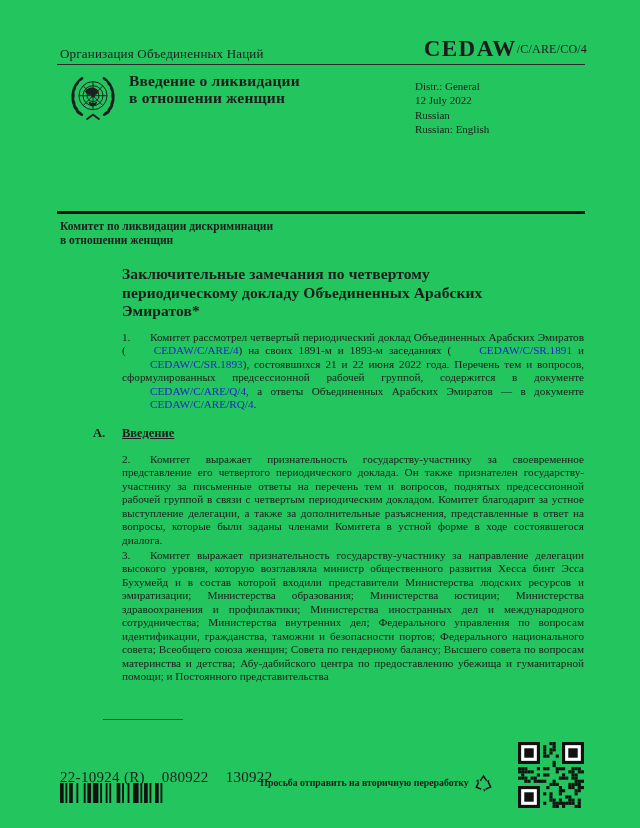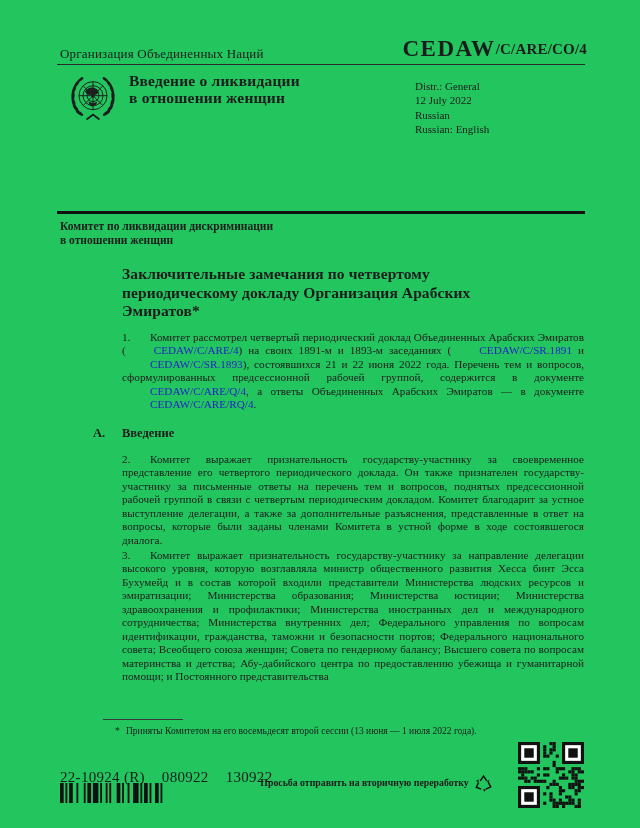--- a/index.html
+++ b/index.html
@@ -4,31 +4,31 @@
 <style>
   html,body{margin:0;padding:0;background:#e9e9e9;}
   .page{
     position:relative; width:640px; height:828px; background:#22c55e;
     font-family:"Liberation Serif","DejaVu Serif",serif; color:#1c1c1c;
     overflow:hidden; margin:0 auto;
   }
   .org-name{position:absolute;left:60px;top:46px;font-size:13px;letter-spacing:.2px;}
   .doc-symbol{position:absolute;right:53px;top:36px;display:flex;align-items:center;}
   .cedaw{font-size:23px;font-weight:bold;letter-spacing:1.5px;}
-  .cedaw-suffix{font-size:15px;font-weight:bold;letter-spacing:.2px;}
+  .cedaw-suffix{font-size:12px;font-weight:normal;letter-spacing:.2px;}
   .rule-thin{position:absolute;left:57px;top:64px;width:528px;height:1px;background:#2a2a2a;}
   .emblem{position:absolute;left:64px;top:73px;width:58px;height:54px;}
   .conv-title{position:absolute;left:129px;top:73px;font-size:15.5px;font-weight:bold;line-height:16.5px;letter-spacing:.2px;}
   .distr{position:absolute;left:415px;top:79px;font-size:11px;line-height:14.3px;}
   .rule-thick{position:absolute;left:57px;top:211px;width:528px;height:2.5px;background:#111;}
   .committee{position:absolute;left:60px;top:220px;font-size:11.5px;font-weight:bold;line-height:13.5px;}
   .doc-title{position:absolute;left:122px;top:265px;width:380px;margin:0;font-size:15.5px;font-weight:bold;line-height:18.5px;letter-spacing:.1px;}
   .para{position:absolute;left:122px;width:462px;margin:0;font-size:11.2px;line-height:13.45px;text-align:justify;}
   .pnum{display:inline-block;width:28px;}
-  .section-heading{position:absolute;left:93px;top:426px;margin:0;font-size:12.5px;font-weight:bold;}
+  .section-heading{position:absolute;left:93px;top:426px;margin:0;font-size:12.5px;font-weight:bold;text-decoration:underline;}
   .sec-letter{display:inline-block;width:29px;}
   .doc-link{color:var(--link,#2424c8);text-decoration:none;padding-left:28px;}
   .fn-sep{position:absolute;left:103px;top:719px;width:80px;border-top:1px solid #3a3a3a;}
   .footnote{position:absolute;left:115px;top:726px;width:470px;font-size:9.5px;}
   .fn-star{display:inline-block;width:11px;}
   .footer-id{position:absolute;left:60px;top:769px;font-size:15px;letter-spacing:.3px;}
   .footer-id span{margin-right:17px;}
   .barcode{position:absolute;left:60px;top:783px;width:106px;height:20px;}
   .recycle-row{position:absolute;left:240px;top:772px;width:274px;display:flex;align-items:center;justify-content:center;gap:4px;}
   .recycle-text{font-size:9.8px;font-weight:bold;white-space:nowrap;}
@@ -90,33 +90,32 @@
     <div>Russian: English</div>
   </div>
 
   <div class="rule-thick"></div>
 
   <div class="committee">
     <div>Комитет по ликвидации дискриминации</div>
     <div>в отношении женщин</div>
   </div>
 
-  <h1 class="doc-title"><span>Заключительные замечания по четвертому периодическому докладу Организация Арабских Эмиратов</span><span>*</span></h1>
+  <h1 class="doc-title"><span>Заключительные замечания по четвертому периодическому докладу Объединенных Арабских Эмиратов</span><span>*</span></h1>
 
   <p class="para" style="top:331px"><span class="pnum">1.</span><span>Комитет рассмотрел четвертый периодический доклад Объединенных Арабских Эмиратов (<a href="#" class="doc-link">CEDAW/C/ARE/4</a>) на своих 1891-м и 1893-м заседаниях (<a href="#" class="doc-link">CEDAW/C/SR.1891</a> и <a href="#" class="doc-link">CEDAW/C/SR.1893</a>), состоявшихся 21 и 22 июня 2022 года. Перечень тем и вопросов, сформулированных предсессионной рабочей группой, содержится в документе <a href="#" class="doc-link">CEDAW/C/ARE/Q/4</a>, а ответы Объединенных Арабских Эмиратов –– в документе <a href="#" class="doc-link">CEDAW/C/ARE/RQ/4</a>.</span></p>
 
   <h2 class="section-heading"><span class="sec-letter">A.</span><span>Введение</span></h2>
 
   <p class="para" style="top:453px"><span class="pnum">2.</span><span>Комитет выражает признательность государству-участнику за своевременное представление его четвертого периодического доклада. Он также признателен государству-участнику за письменные ответы на перечень тем и вопросов, поднятых предсессионной рабочей группой в связи с четвертым периодическим докладом. Комитет благодарит за устное выступление делегации, а также за дополнительные разъяснения, представленные в ответ на вопросы, которые были заданы членами Комитета в устной форме в ходе состоявшегося диалога.</span></p>
 
   <p class="para" style="top:549px"><span class="pnum">3.</span><span>Комитет выражает признательность государству-участнику за направление делегации высокого уровня, которую возглавляла министр общественного развития Хесса бинт Эсса Бухумейд и в состав которой входили представители Министерства людских ресурсов и эмиратизации; Министерства образования; Министерства юстиции; Министерства здравоохранения и профилактики; Министерства иностранных дел и международного сотрудничества; Министерства внутренних дел; Федерального управления по вопросам идентификации, гражданства, таможни и безопасности портов; Федерального национального совета; Всеобщего союза женщин; Совета по гендерному балансу; Высшего совета по вопросам материнства и детства; Абу-дабийского центра по предоставлению убежища и гуманитарной помощи; и Постоянного представительства</span></p>
 
   <div class="fn-sep"></div>
 
-  <div class="footnote"><span class="fn-star">*</span><span>Приняты Комитетом на его восемьдесят второй сессии (13 июня — 1 июля 2022 года).</span></div>
 
   <div class="footer-id">
     <span>22-10924 (R)</span><span>080922</span><span>130922</span>
   </div>
 
   <svg class="barcode" viewBox="0 0 106 20" preserveAspectRatio="none" aria-hidden="true">
       <rect x="0.00" y="0" width="3.66" height="20" fill="#111"></rect>
       <rect x="5.48" y="0" width="1.83" height="20" fill="#111"></rect>
       <rect x="9.14" y="0" width="3.66" height="20" fill="#111"></rect>
       <rect x="16.45" y="0" width="1.83" height="20" fill="#111"></rect>

